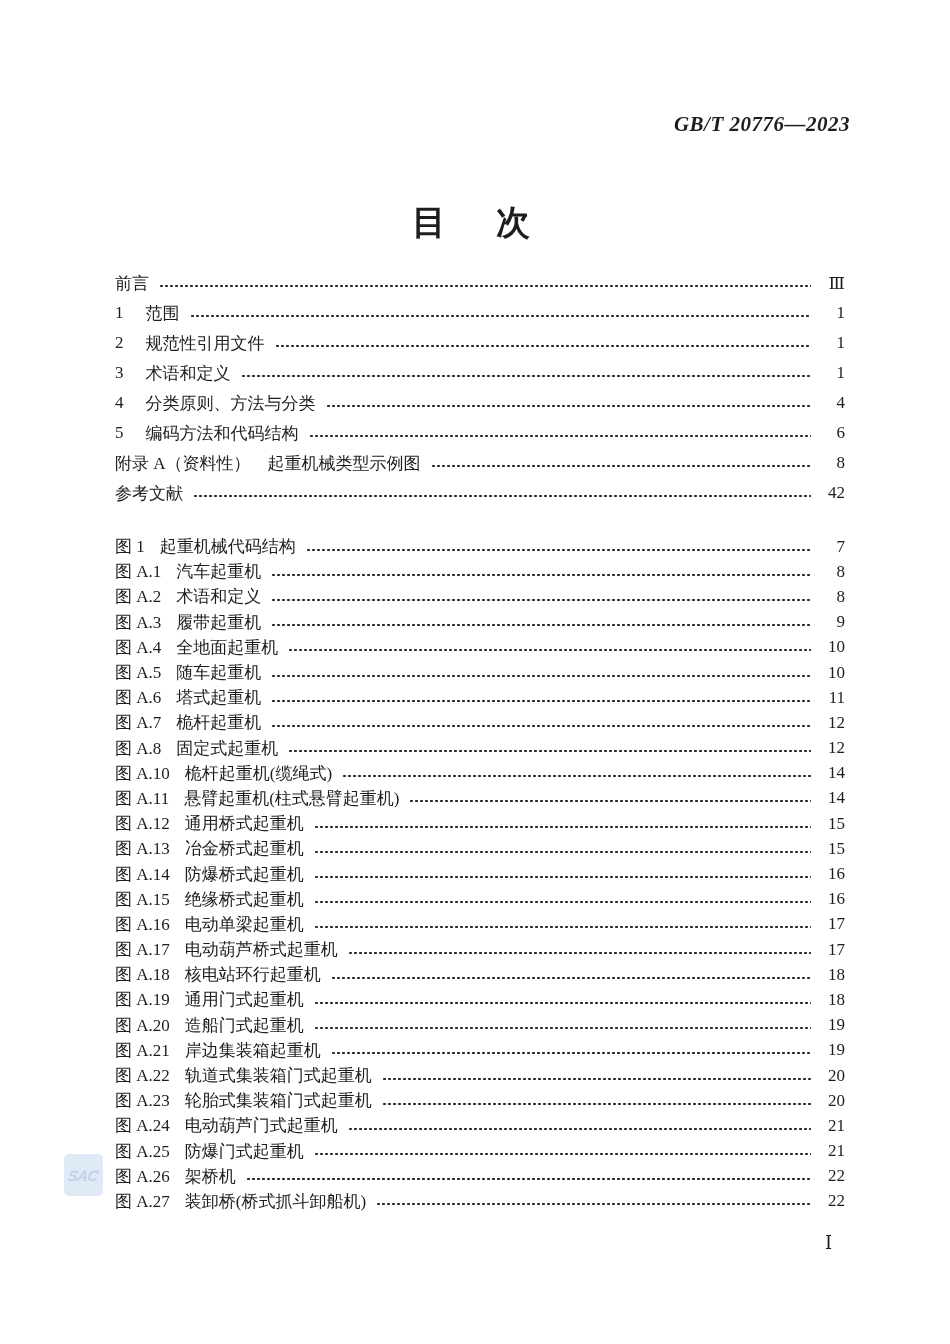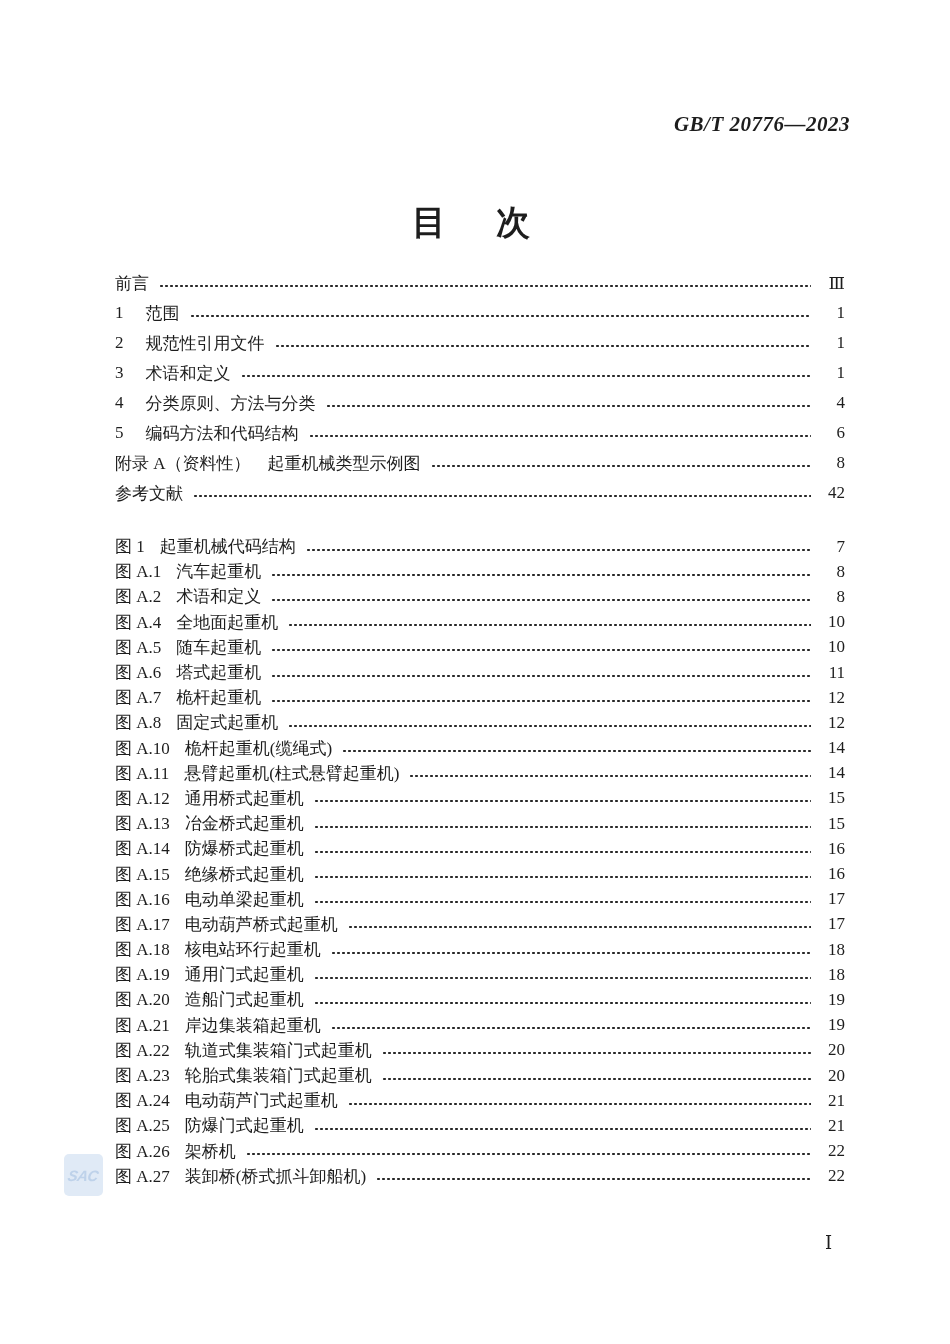--- a/index.html
+++ b/index.html
@@ -126,20 +126,26 @@
       <span class="pg">8</span>
     </div>
 
     <div class="row">
       <span class="no">图 A.2</span>
       <span class="lbl">术语和定义</span>
       <span class="leader"></span>
       <span class="pg">8</span>
     </div>
 
+    <div class="row">
+      <span class="no">图 A.3</span>
+      <span class="lbl">履带起重机</span>
+      <span class="leader"></span>
+      <span class="pg">9</span>
+    </div>
 
     <div class="row">
       <span class="no">图 A.4</span>
       <span class="lbl">全地面起重机</span>
       <span class="leader"></span>
       <span class="pg">10</span>
     </div>
 
     <div class="row">
       <span class="no">图 A.5</span>

